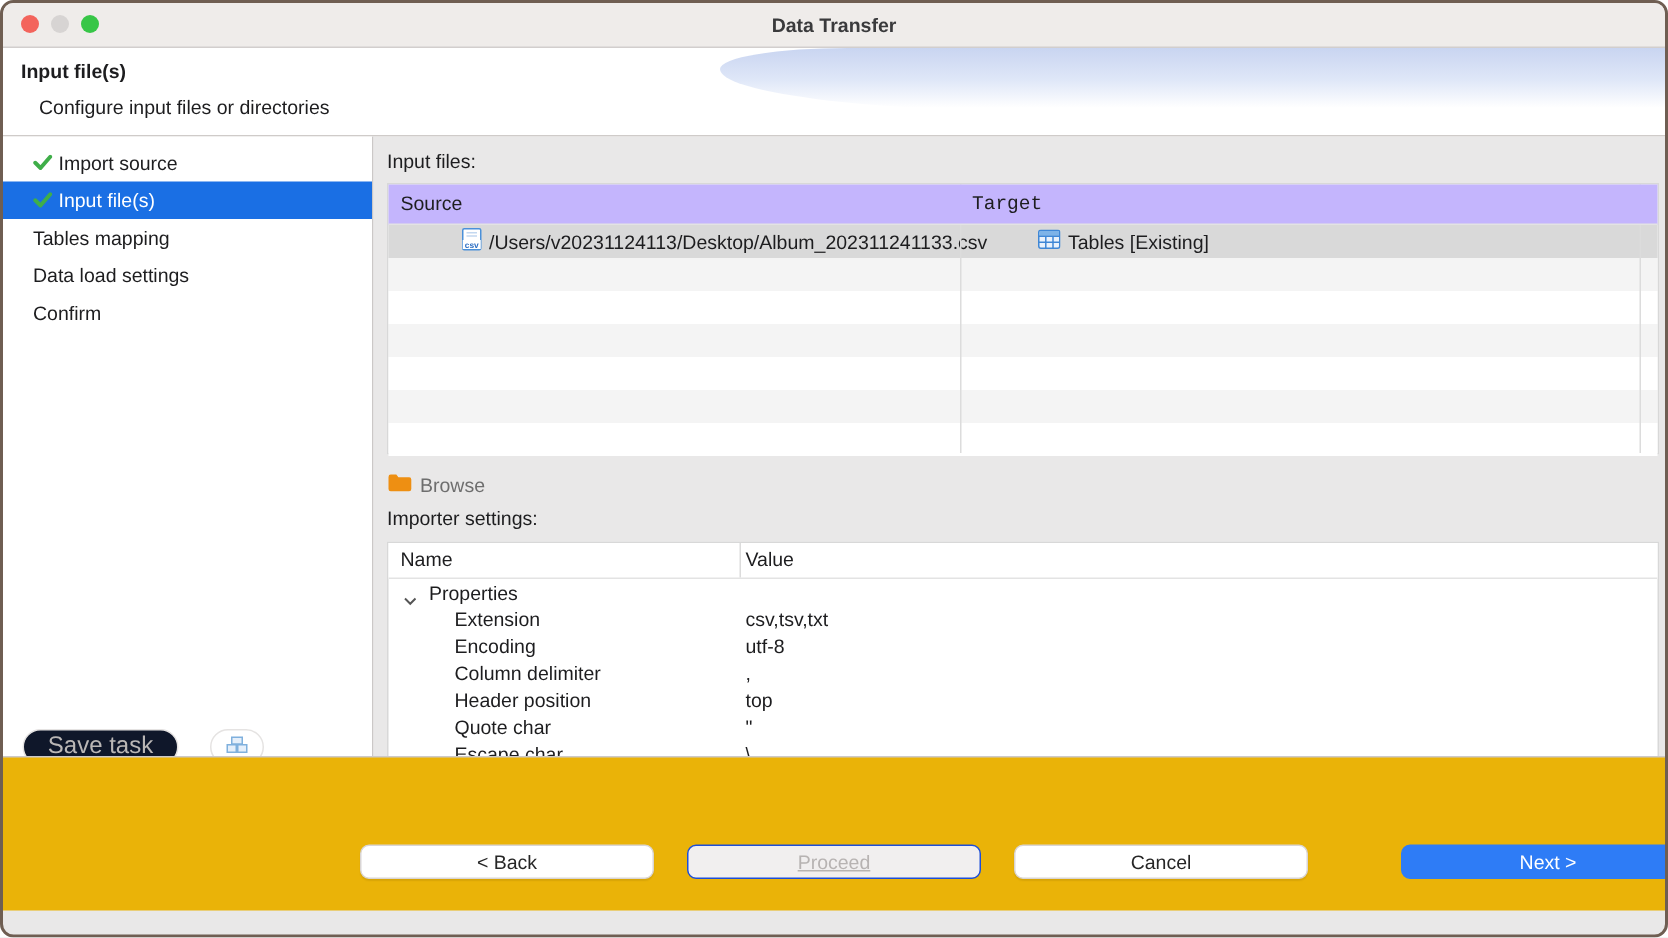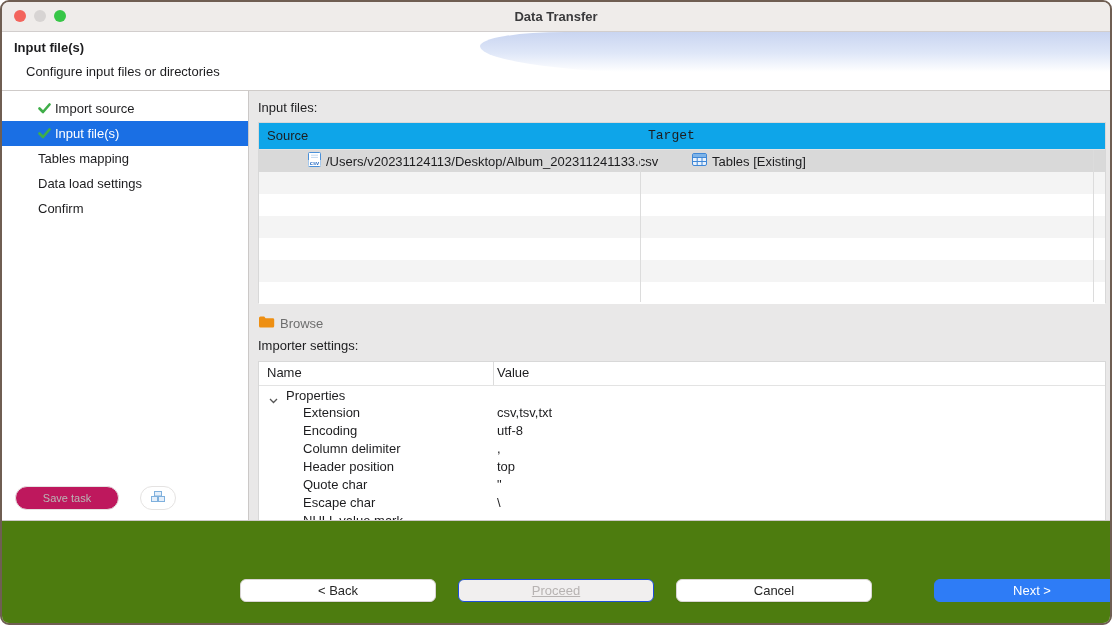--- a/index.html
+++ b/index.html
@@ -23,56 +23,56 @@
   
   .banner{position:absolute;top:30px;left:0;right:0;height:58px;background:#fff;border-bottom:1px solid #cfcbc9;overflow:hidden;}
   .swoosh{position:absolute;right:-10px;top:0;width:640px;height:42px;opacity:.9;
     background:linear-gradient(180deg,#c3d0ef 0%,#dbe4f7 50%,rgba(255,255,255,0) 95%);
     border-bottom-left-radius:100% 200%;border-top-left-radius:40% 100%;}
   .banner-title{position:absolute;left:12px;top:8px;font-weight:bold;}
   .banner-sub{position:absolute;left:24px;top:32px;}
   
   .sidebar{position:absolute;top:89px;left:0;width:246px;bottom:102px;background:#fff;border-right:1px solid #cbc8c7;}
   .steps{position:absolute;top:5px;left:0;right:0;}
-  .step{height:25px;display:flex;align-items:center;padding-left:36px;cursor:default;}
+  .step{height:25px;display:flex;align-items:center;padding-left:20px;cursor:default;}
   .step.selected{background:var(--selection,#1a6fe4);color:#fff;}
   .chk{width:17px;display:inline-flex;align-items:center;flex:0 0 17px;}
   .save-row{position:absolute;left:13px;bottom:11px;display:flex;gap:21px;align-items:center;}
-  .btn-save{width:104px;height:24px;border-radius:12px;background:#be185d;border:1px solid #e5e3e2;color:#bab7b6;
-    font-family:inherit;font-size:11px;line-height:22px;text-align:center;padding:0;}
+  .btn-save{width:104px;height:24px;border-radius:12px;background:#0f172a;border:1px solid #e5e3e2;color:#bab7b6;
+    font-family:inherit;font-size:16px;line-height:22px;text-align:center;padding:0;}
   .btn-task{width:36px;height:24px;border-radius:12px;background:#fff;border:1px solid #e5e3e2;
     display:flex;align-items:center;justify-content:center;padding:0;}
   
   .main{position:absolute;top:89px;left:247px;right:0;bottom:102px;background:#e9e8e8;overflow:hidden;}
   .plabel{position:absolute;left:9px;color:#1d1d1f;}
   #lbl-input-files{top:9px;}
   #lbl-importer{top:247px;}
   .files-table{position:absolute;left:9px;top:31px;width:848px;height:181px;background:#fff;border:1px solid #d8d8d8;box-sizing:border-box;}
-  .ft-header{height:26px;border-bottom:1px solid #e3e3e3;position:relative;background:#0ea5e9;}
+  .ft-header{height:26px;border-bottom:1px solid #e3e3e3;position:relative;background:#c4b5fd;}
   .ft-header .h1{position:absolute;left:8px;line-height:25px;}
   .ft-header .h2{position:absolute;left:389px;line-height:25px;font-family:Liberation Mono, monospace;}
   .vdiv{position:absolute;top:0;bottom:0;width:1px;background:#dcdcdc;}
   .ft-row{height:22px;display:flex;align-items:center;}
   .ft-row.sel{background:#d9d9d9;padding-left:44px;}
   .src-cell{width:381px;flex:0 0 381px;box-sizing:border-box;padding-left:4px;display:flex;align-items:center;gap:4px;overflow:hidden;white-space:nowrap;}
   .tgt-cell{box-sizing:border-box;padding-left:8px;display:flex;align-items:center;gap:5px;white-space:nowrap;}
   .browse-row{position:absolute;left:9px;top:220px;height:24px;display:flex;align-items:center;gap:10px;}
   .linkbtn{display:flex;align-items:center;gap:5px;background:none;border:none;padding:0;font-family:inherit;font-size:13px;color:#6e6e6e;}
   .linkbtn .lab2{color:#8c8c8c;}
   .set-table{position:absolute;left:9px;top:270px;width:848px;height:200px;background:#fff;border:1px solid #d8d8d8;box-sizing:border-box;}
   .st-header{height:23px;border-bottom:1px solid #e3e3e3;position:relative;background:#fff;}
   .st-header .h1{position:absolute;left:8px;line-height:22px;}
   .st-header .h2{position:absolute;left:238px;line-height:22px;}
   .st-row{height:18px;position:relative;}
   .st-row .nm{position:absolute;left:44px;top:0;line-height:18px;}
   .st-row .vl{position:absolute;left:238px;top:0;line-height:18px;}
   .st-group .chev{position:absolute;left:10px;top:6px;}
   .st-group .gname{position:absolute;left:27px;top:0;line-height:19px;}
   
-  .footer{position:absolute;left:0;right:0;bottom:0;height:102px;background:#4d7c0f;border-top:1px solid #cdc9c8;}
+  .footer{position:absolute;left:0;right:0;bottom:16px;height:102px;background:#eab308;border-top:1px solid #cdc9c8;}
   .fbtn{position:absolute;top:58px;width:196px;height:23px;border-radius:6px;box-sizing:border-box;
     font-family:inherit;font-size:13px;padding:0;text-align:center;}
   .fbtn.plain{background:#fff;border:1px solid #d9d5d4;color:#262626;box-shadow:0 1px 1px rgba(0,0,0,.08);}
   .fbtn.disabled{background:#f1efef;border:1px solid #1d4ed8;color:#b7b3b2;text-decoration:underline;}
   .fbtn.primary{background:var(--accent,#2e7cf6);border:1px solid var(--accent,#2e7cf6);color:#fff;}
   #btn-back{left:238px;}
   #btn-proceed{left:456px;}
   #btn-cancel{left:674px;}
   #btn-next{left:892px;margin-left:40px;}
 </style>

